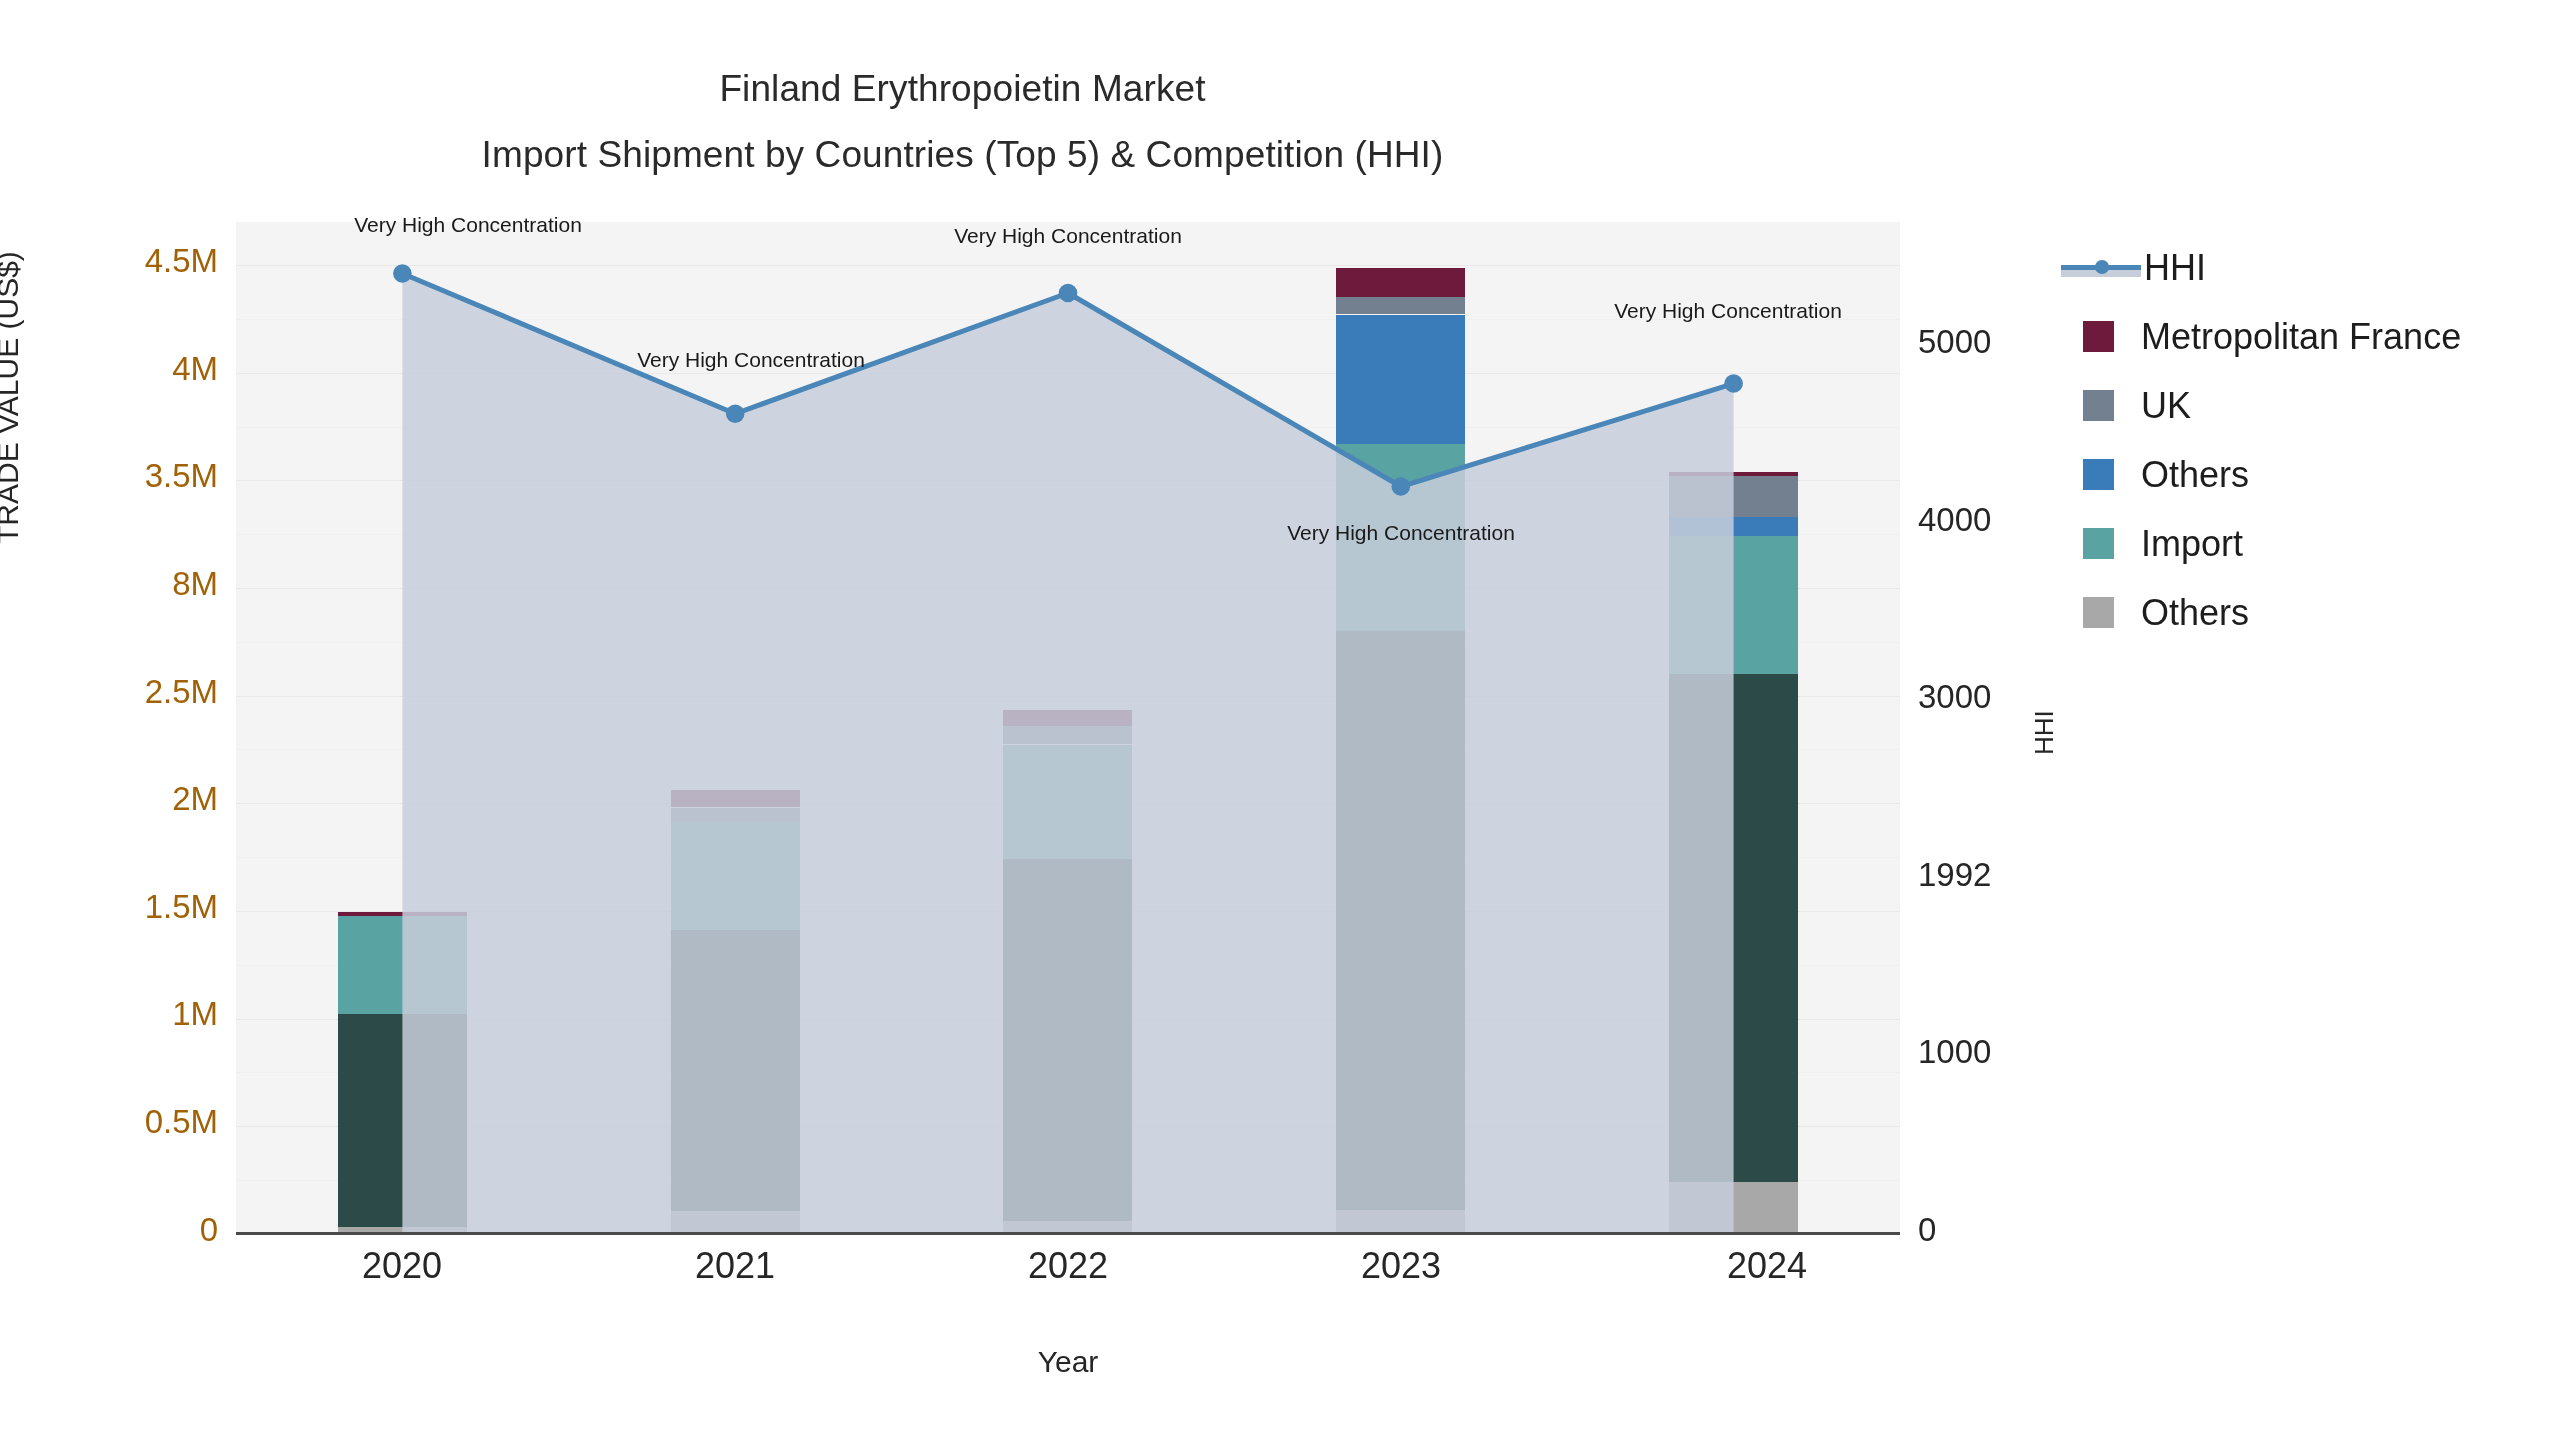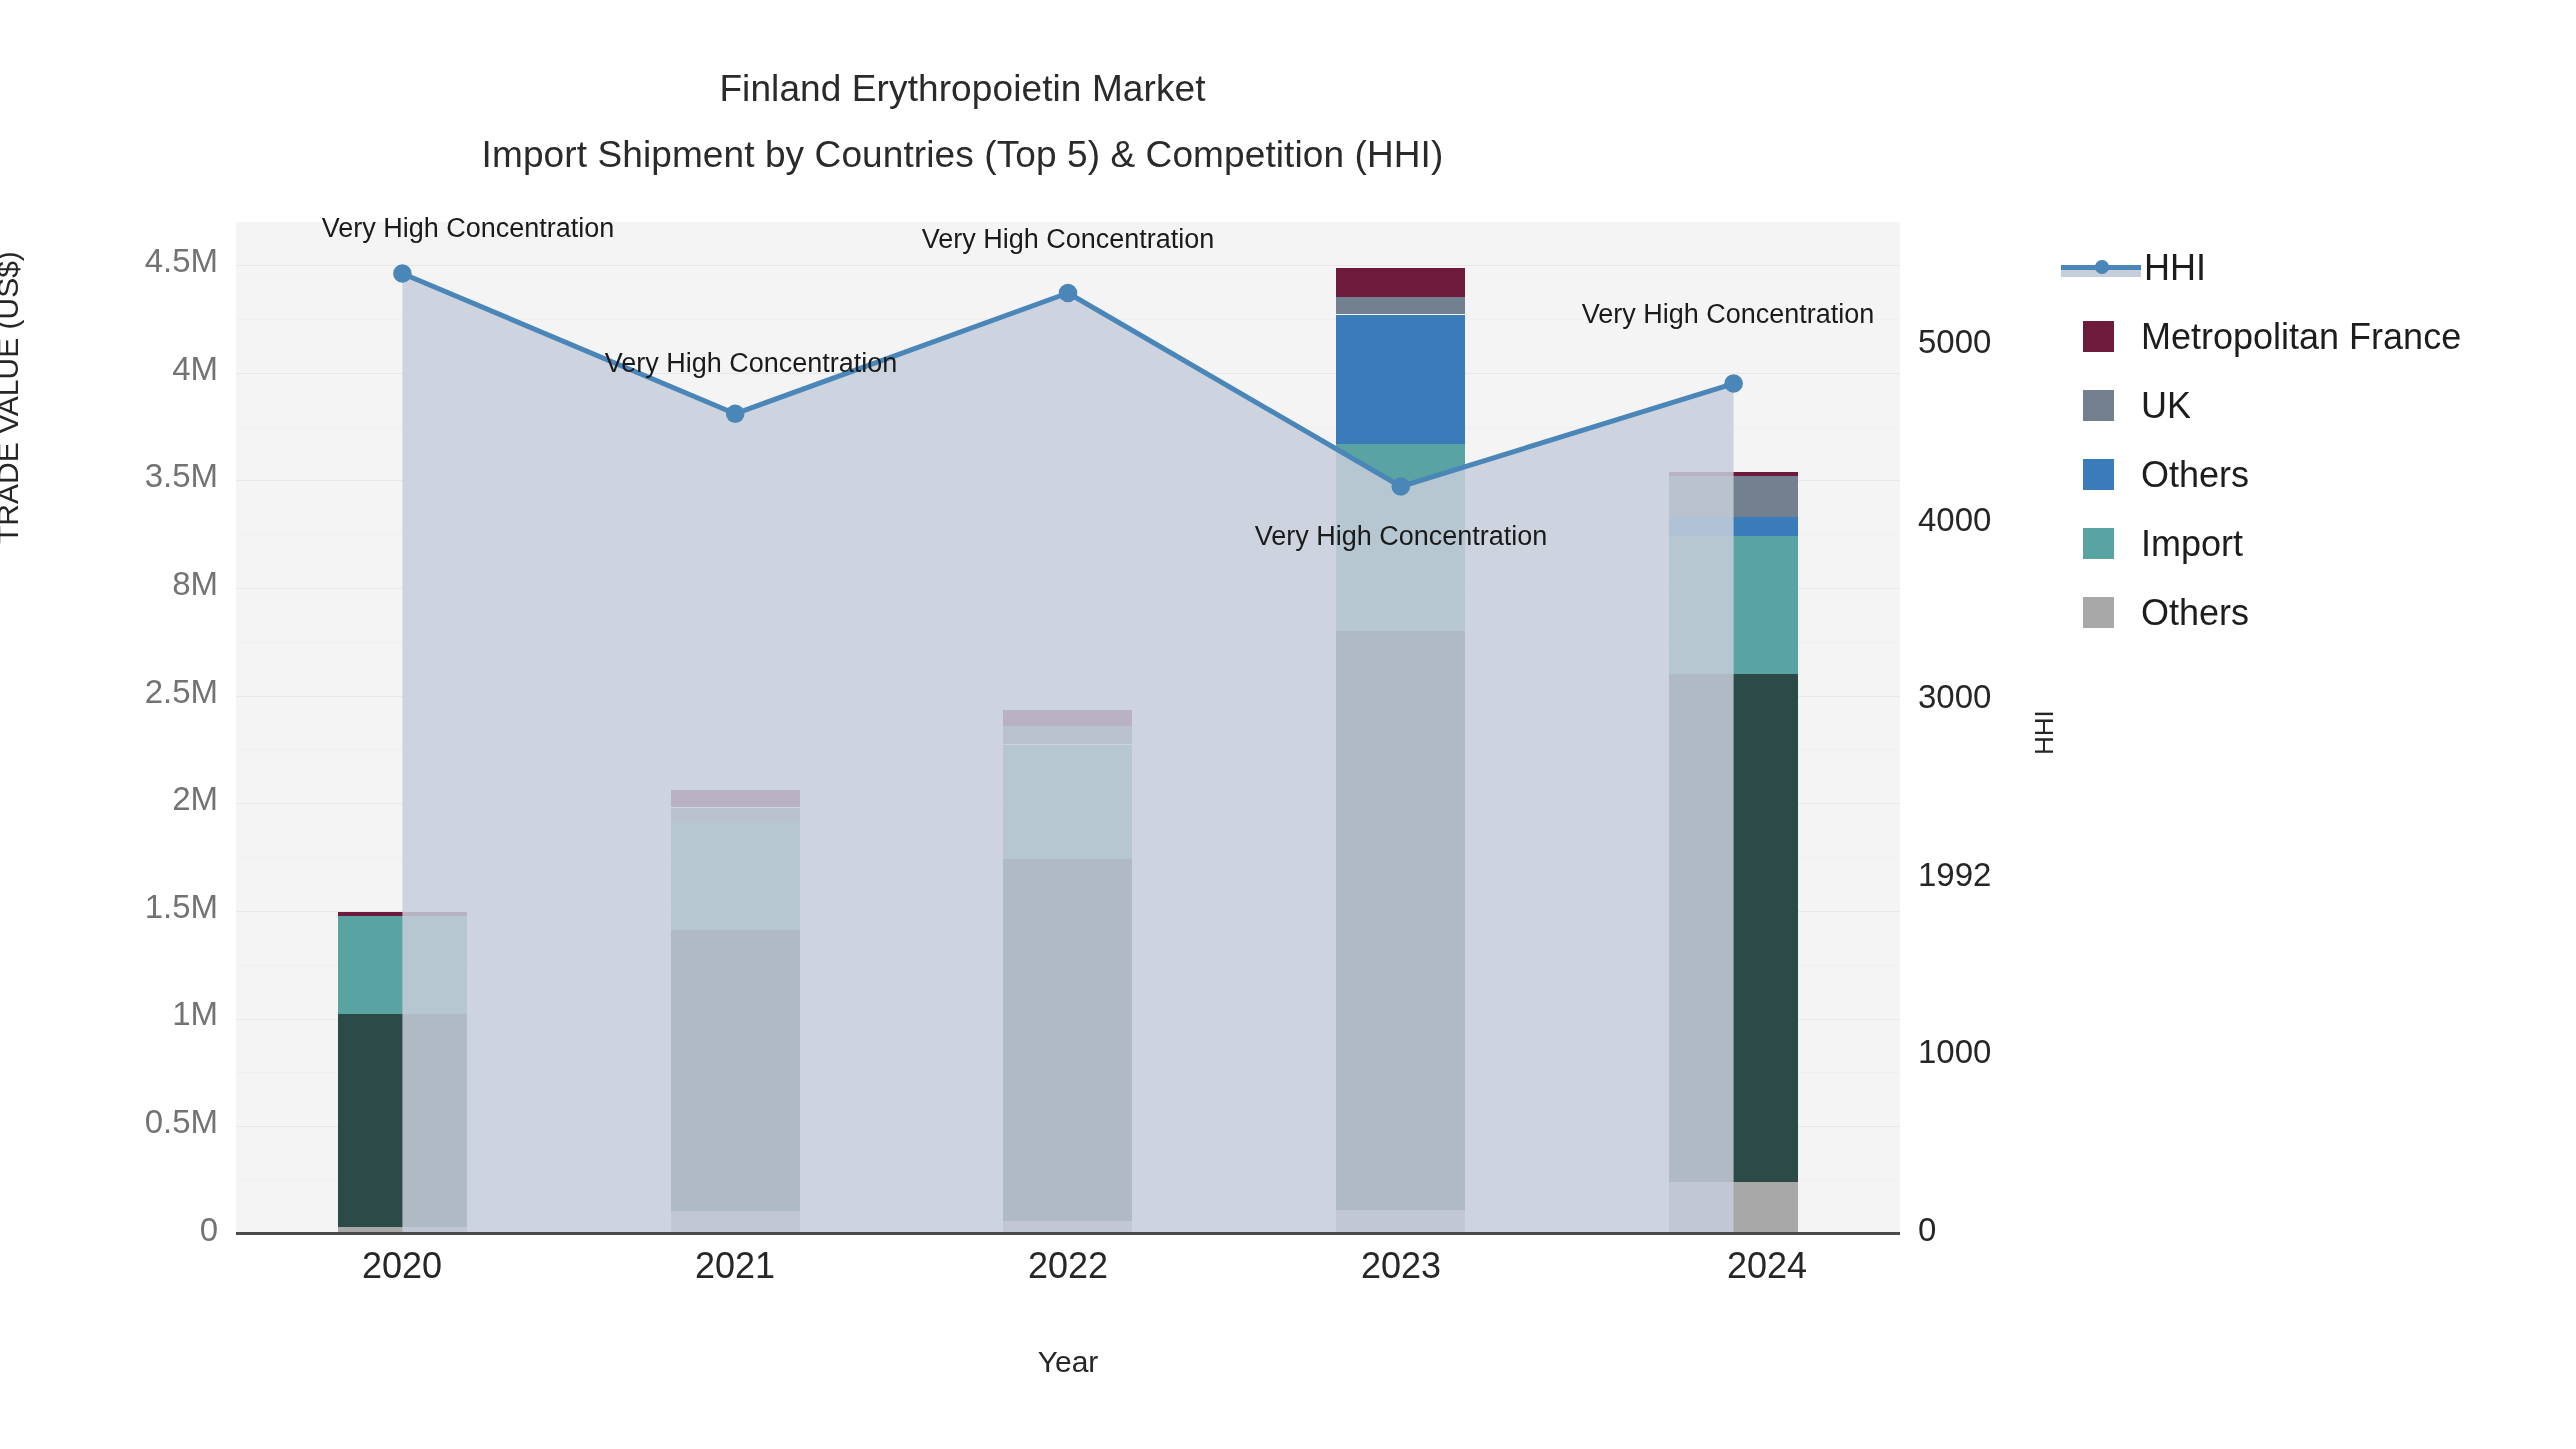--- a/index.html
+++ b/index.html
@@ -48,21 +48,21 @@
   #xaxis-line {
     position: absolute; left: 236px; top: 1232px;
     width: 1664px; height: 2.9px; background: #4a4a4a;
   }
 
   
   .ytick-l {
     position: absolute;
     right: 2589px; 
     text-align: right;
-    font-size: 33px; color: #737373;
+    font-size: 33px; color: #a16207;
     white-space: nowrap;
   }
   #ylabel-left {
     position: absolute;
     left: -8.6px; top: 544px;
     transform: rotate(-90deg);
     transform-origin: left top;
     font-size: 30px; color: #262626;
     white-space: nowrap;
   }
@@ -107,21 +107,21 @@
   #hhi-svg {
     position: absolute; left: 0; top: 0;
     width: 1664px; height: 1012px;
     overflow: visible;
     pointer-events: none;
   }
 
   
   .annot {
     position: absolute;
-    font-size: 27px; color: #1a1a1a;
+    font-size: 21px; color: #1a1a1a;
     white-space: nowrap;
     transform: translateX(-50%);
   }
 
   
   #legend {
     position: absolute;
     left: 2061px; top: 233px;
     width: 501px;
   }

